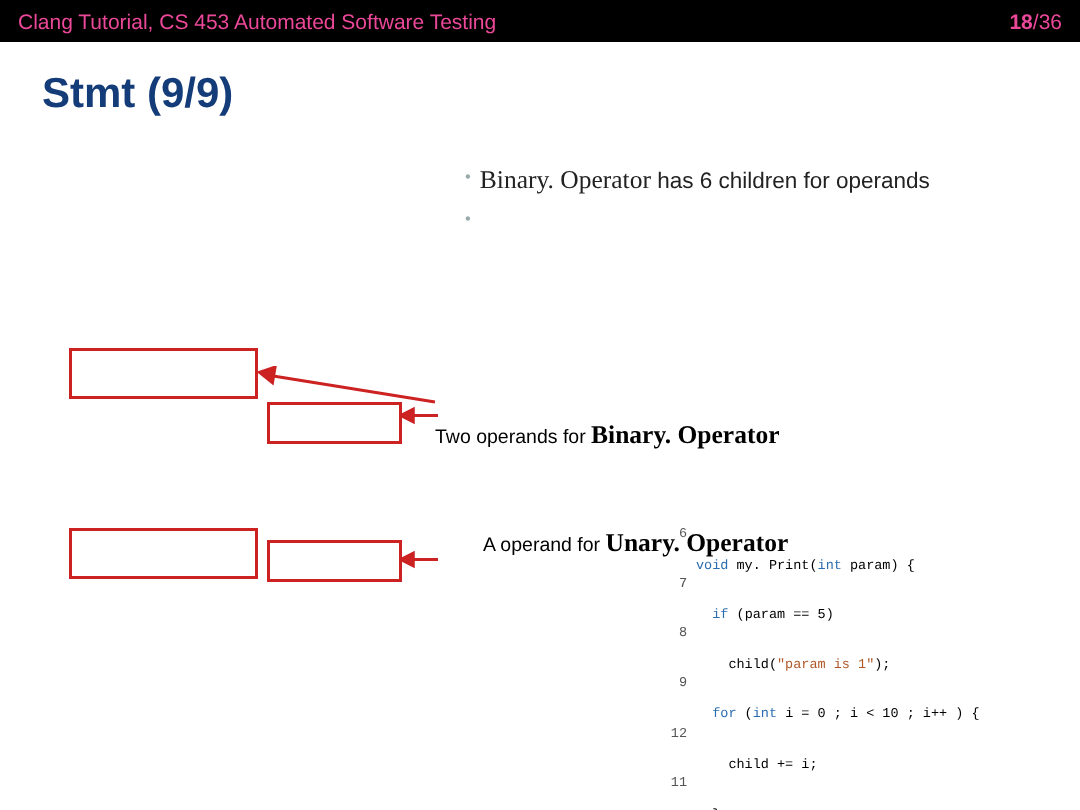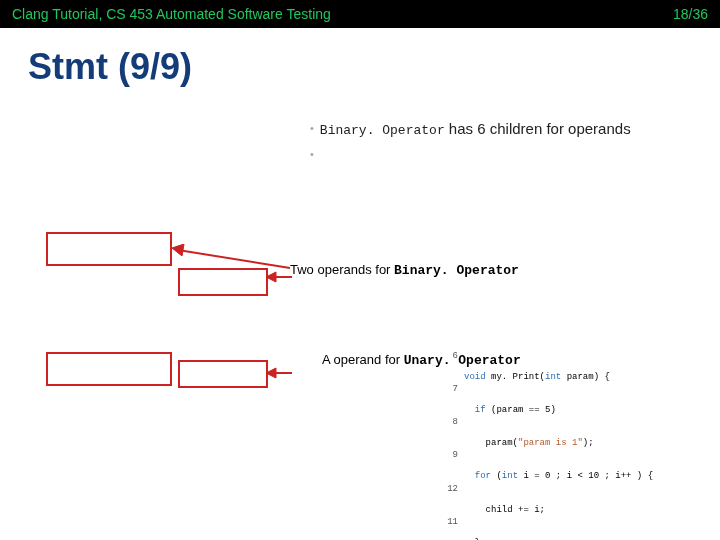--- a/index.html
+++ b/index.html
@@ -6,31 +6,31 @@
   body {
     width: 720px;
     height: 540px;
     background: #fff;
     font-family: Arial, sans-serif;
     position: relative;
     overflow: hidden;
   }
   .header {
     background: #000;
-    color: #22c55e;
+    color: #ec4899;
     height: 28px;
     display: flex;
     align-items: center;
     padding: 0 12px;
     font-size: 14px;
   }
   .header-title { flex: 1; }
-  .header-page { font-weight: normal; }
+  .header-page { font-weight: bold; }
   .slide-title {
-    font-size: 36px;
+    font-size: 28px;
     font-weight: bold;
     color: #143c78;
     padding: 18px 28px 10px 28px;
   }
   .bullets {
     margin-left: 310px;
     margin-top: 20px;
     font-size: 15px;
     color: #222;
   }
@@ -39,25 +39,25 @@
     align-items: flex-start;
     margin-bottom: 4px;
   }
   .bullets .dot {
     color: #9aa;
     font-size: 11px;
     margin-right: 6px;
     margin-top: 4px;
   }
   .bullets .content { line-height: 1.4; }
-  .cls { font-family: Liberation Mono, monospace; font-size: 13px; }
+  .cls { font-family: Liberation Serif, serif; font-size: 17px; }
   .label1 {
     position: absolute;
     left: 290px;
-    top: 262px;
+    top: 280px;
     font-size: 13px;
   }
   .label2 {
     position: absolute;
     left: 290px;
     top: 352px;
     font-size: 13px;
     margin-left: 32px;
   }
   .box {
@@ -145,21 +145,21 @@
   <div class="line">
       <span class="ln">6</span>
       <span class="tx"><span class="kw">void</span><span> my. Print(</span><span class="kw">int</span><span> param) {</span></span>
     </div>
   <div class="line">
       <span class="ln">7</span>
       <span class="tx"><span>  </span><span class="kw">if</span><span> (param == 5)</span></span>
     </div>
   <div class="line">
       <span class="ln">8</span>
-      <span class="tx"><span>    param(</span><span class="str">"param is 1"</span><span>);</span></span>
+      <span class="tx"><span>    child(</span><span class="str">"param is 1"</span><span>);</span></span>
     </div>
   <div class="line">
       <span class="ln">9</span>
       <span class="tx"><span>  </span><span class="kw">for</span><span> (</span><span class="kw">int</span><span> i = 0 ; i &lt; 10 ; i++ ) {</span></span>
     </div>
   <div class="line">
       <span class="ln">12</span>
       <span class="tx"><span>    child += i;</span></span>
     </div>
   <div class="line">

